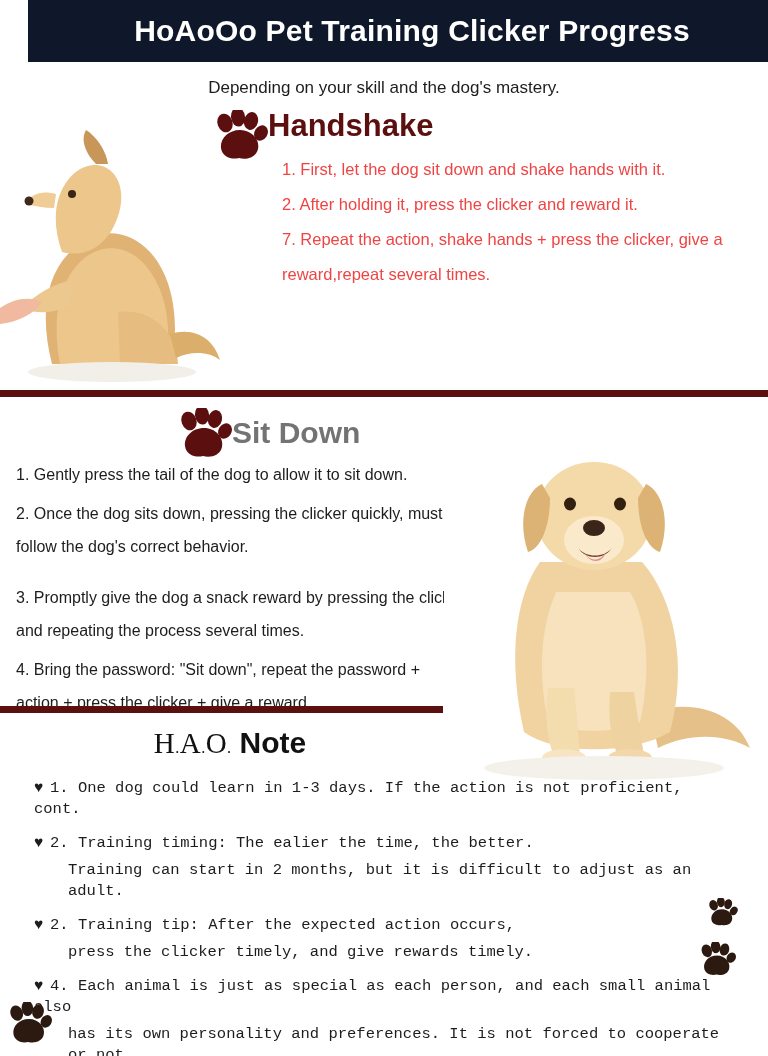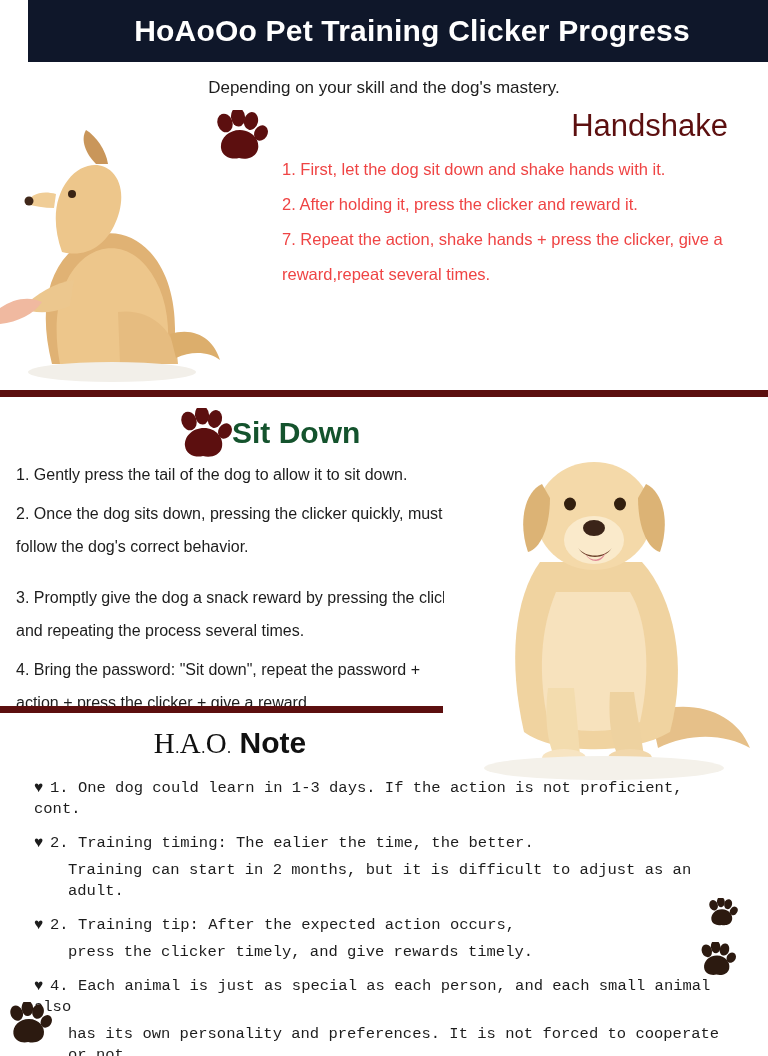--- a/index.html
+++ b/index.html
@@ -68,24 +68,24 @@
   .paw-hs {
     position: absolute;
     left: 212px;
     top: 14px;
   }
   .hs-title {
     position: absolute;
     left: 268px;
     top: 12px;
     width: 460px;
-    text-align: right;
+    text-align: left;
     color: #5c0f0f;
     font-size: 31px;
-    font-weight: normal;
+    font-weight: bold;
   }
   .hs-lines {
     position: absolute;
     left: 282px;
     top: 56px;
     width: 496px;
     color: #ef4444;
     font-size: 16.5px;
     line-height: 35px;
   }
@@ -109,21 +109,21 @@
   }
   .paw-sd {
     position: absolute;
     left: 176px;
     top: 8px;
   }
   .sd-title {
     position: absolute;
     left: 232px;
     top: 16px;
-    color: #14532d;
+    color: #737373;
     font-size: 30px;
     font-weight: bold;
   }
   .sd-lines {
     position: absolute;
     left: 16px;
     top: 58px;
     width: 450px;
     color: #1d1d1d;
     font-size: 16px;

